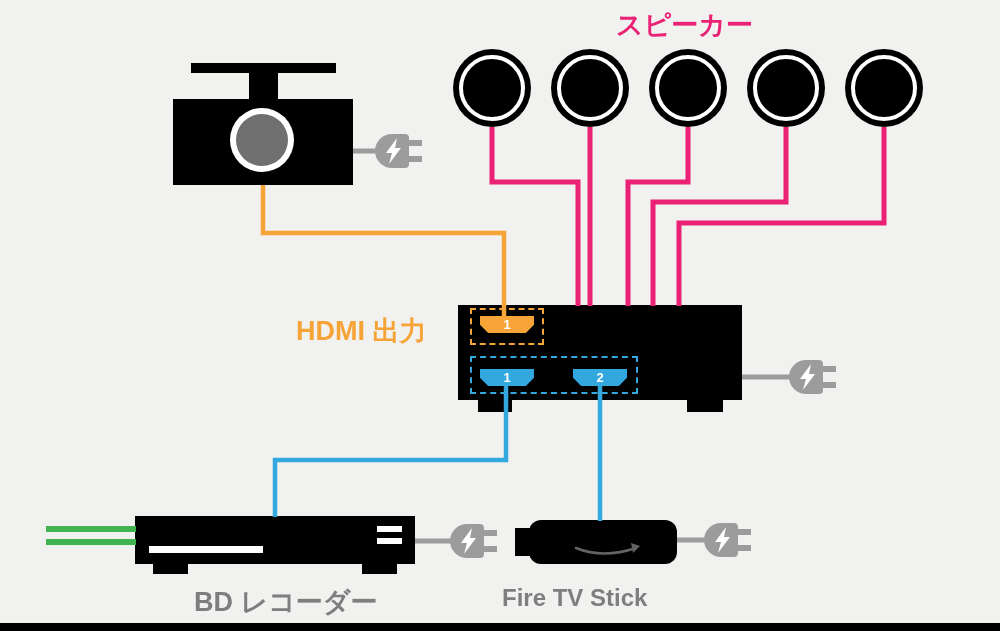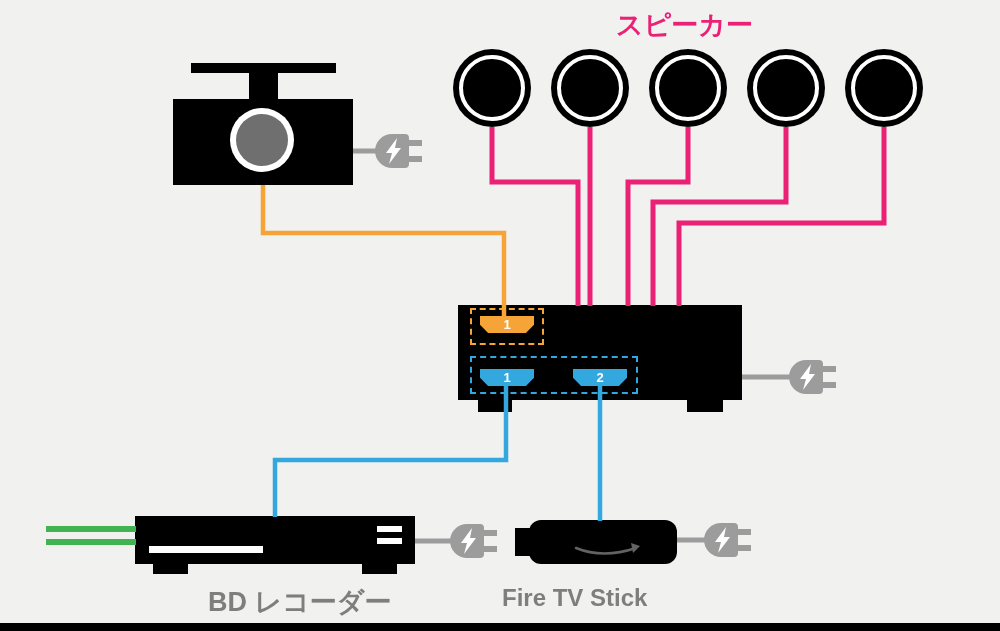--- a/index.html
+++ b/index.html
@@ -138,18 +138,19 @@
     <polyline class="w-blue" points="600,383 600,521"></polyline>
 
     <polyline class="w-green" points="46,529 136,529"></polyline>
     <polyline class="w-green" points="46,542 136,542"></polyline>
 
     <path class="smile" d="M576,548 Q603,559 636,548"></path>
     <polygon fill="var(--c-amazon)" points="631,543 640,546 633,553"></polygon>
   </svg>
 
   <div class="lbl lbl-pink" style="left:616px;top:7px;">スピーカー</div>
-  <div class="lbl lbl-gray" style="left:208px;top:584px;">BD レコーダー</div>
+  <div class="lbl lbl-orange" style="left:296px;top:313px;">HDMI 出力</div>
+  <div class="lbl lbl-gray" style="left:194px;top:584px;">BD レコーダー</div>
   <div class="lbl lbl-gray" style="left:502px;top:584px;font-size:24px;">Fire TV Stick</div>
 
   <div class="abs blk" style="left:0;top:623px;width:1000px;height:8px;"></div>
 
 </div>
 
 </body></html>

